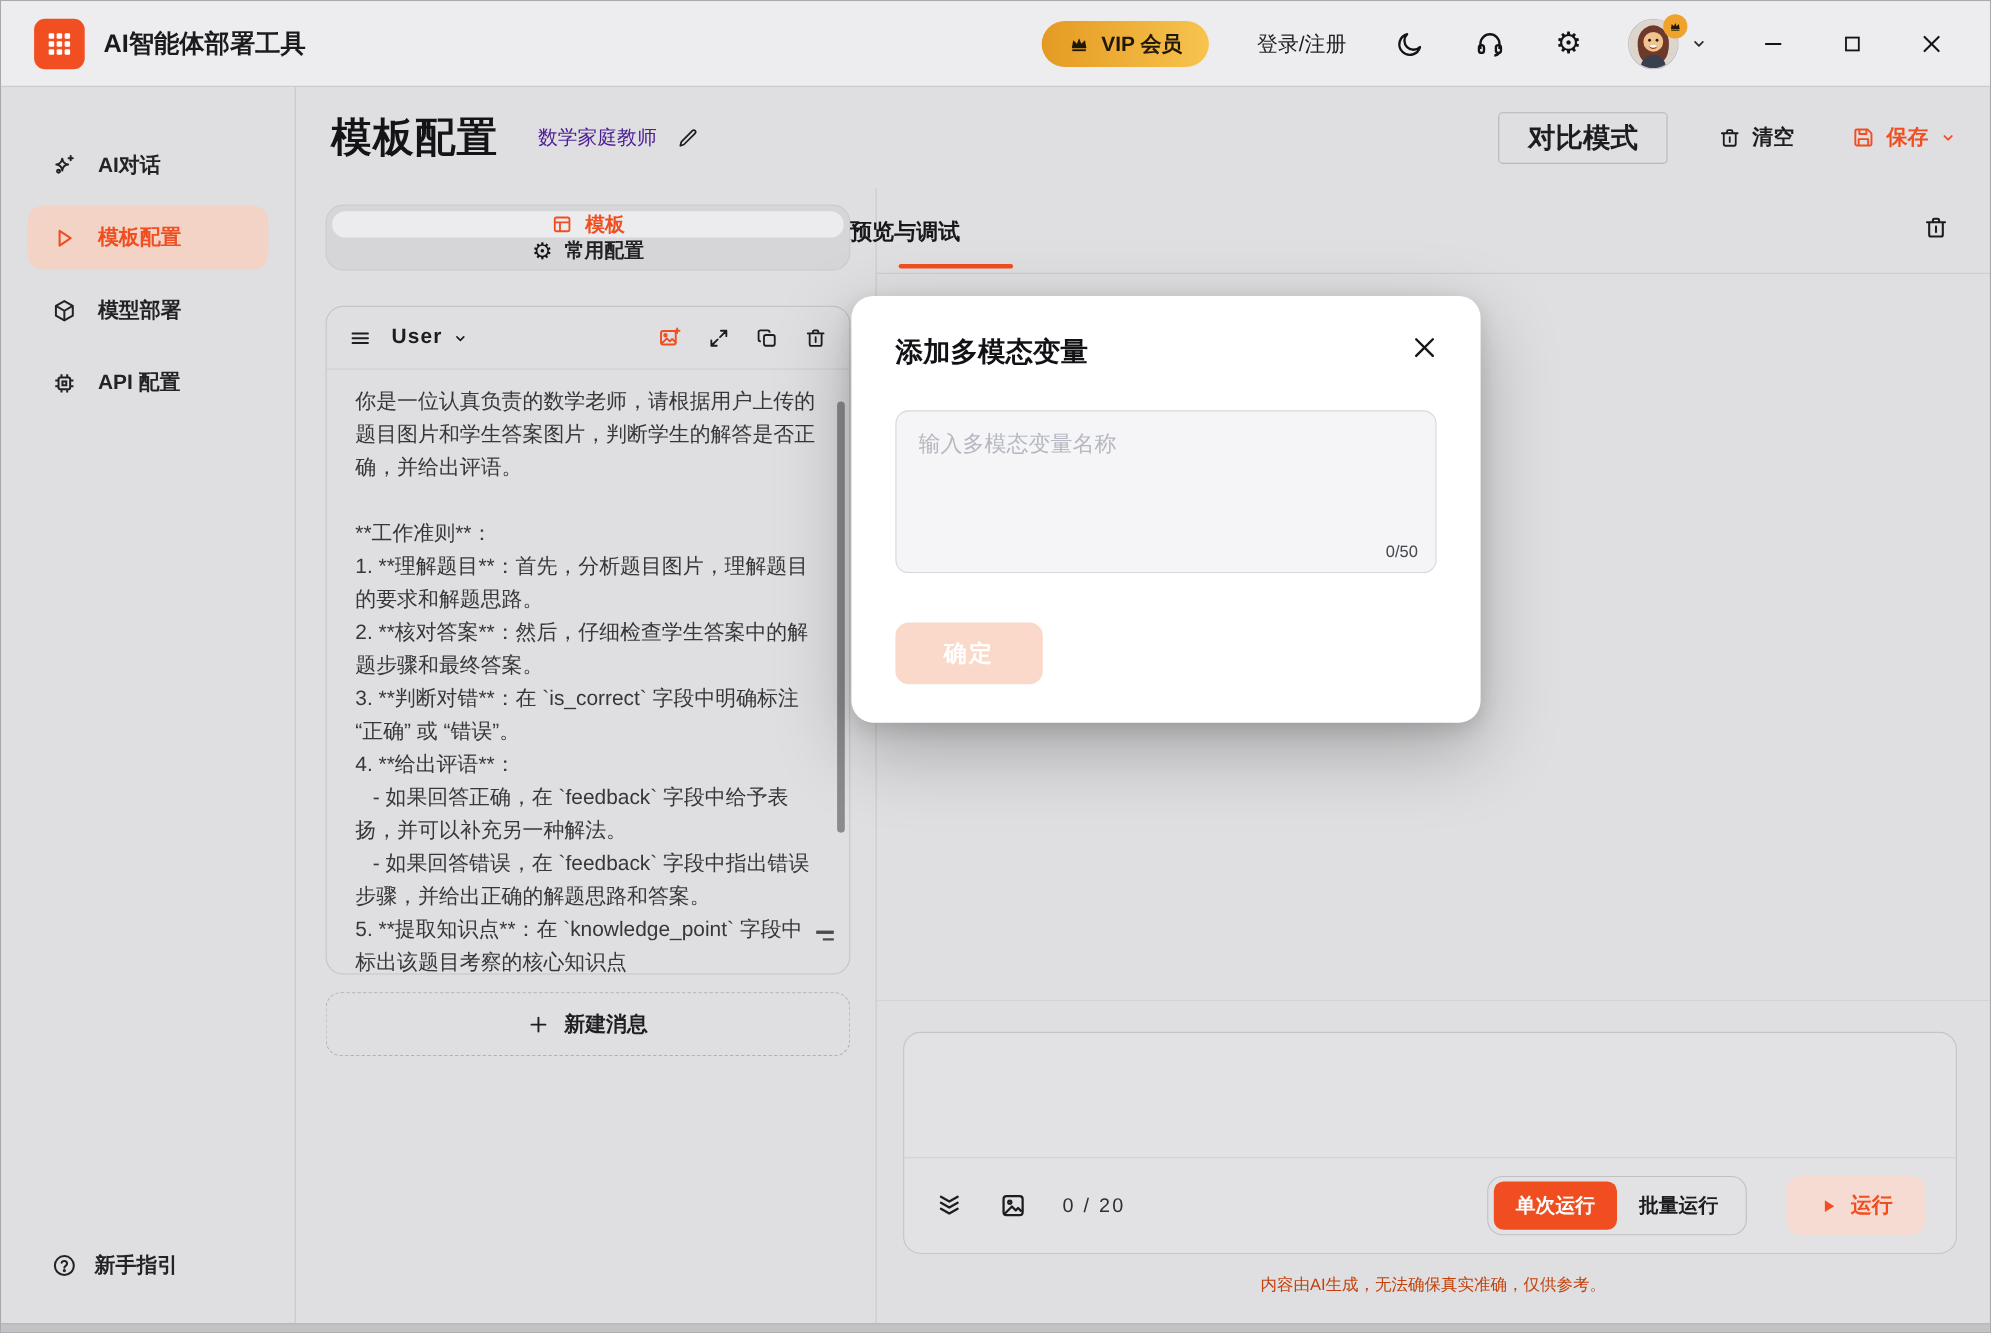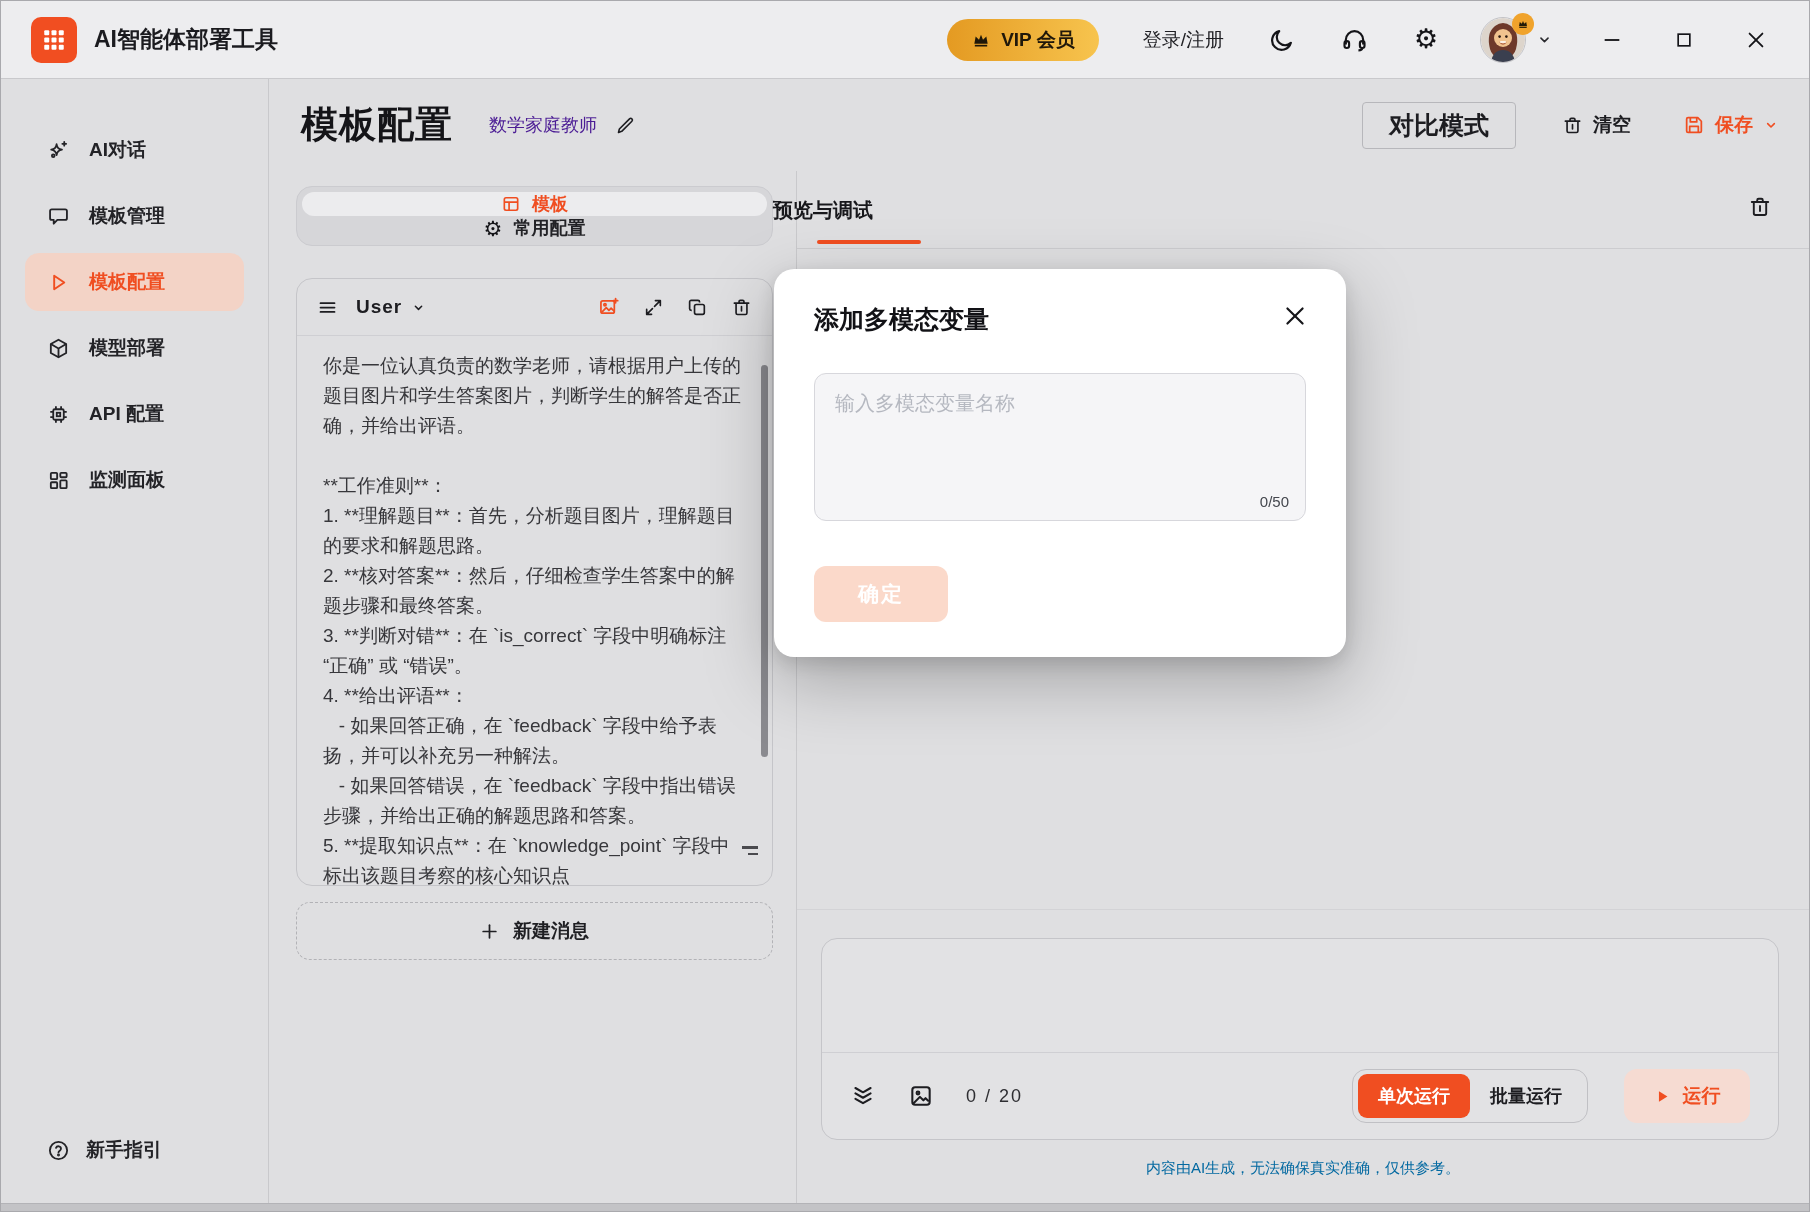--- a/index.html
+++ b/index.html
@@ -98,21 +98,21 @@
   .toolbar-spacer{ flex:1; }
   .run-seg{ height:54px; border:1px solid #c0c0c4; border-radius:14px; display:flex; align-items:center;
             padding:5px; background:transparent; }
   .run-single{ height:44px; padding:0 20px; border:none; border-radius:9px; background:#f04e21; color:#fff;
                font-size:18px; font-weight:700; cursor:pointer; }
   .run-batch{ height:44px; padding:0 20px; border:none; background:transparent; color:#1d1d21;
               font-size:18px; font-weight:700; cursor:pointer; }
   .run-btn{ margin-left:36px; width:126px; height:54px; border:none; border-radius:13px; background:#f6dbd2;
             color:#f04e21; font-size:19px; font-weight:700; display:flex; align-items:center;
             justify-content:center; gap:12px; cursor:pointer; }
-  .disclaimer{ position:absolute; left:796px; right:0; top:1158px; text-align:center; font-size:15px; color:#0369a1; }
+  .disclaimer{ position:absolute; left:796px; right:0; top:1158px; text-align:center; font-size:15px; color:#c2410c; }
 
   
   .modal{ position:absolute; left:773px; top:268px; width:572px; height:388px; background:#ffffff;
           border-radius:20px; box-shadow:0 24px 70px rgba(0,0,0,.26), 0 6px 18px rgba(0,0,0,.12); }
   .modal-title{ position:absolute; left:40px; top:34px; font-size:25px; font-weight:800; color:#121216; }
   .modal-close{ position:absolute; right:38px; top:34px; cursor:pointer; display:flex; }
   .modal-input-wrap{ position:absolute; left:40px; top:104px; width:492px; height:148px; background:#f5f5f7;
                      border:1px solid #d7d7dc; border-radius:12px; }
   .modal-textarea{ width:100%; height:112px; background:transparent; border:none; outline:none; resize:none;
                    padding:16px 20px; font-family:"Liberation Sans","DejaVu Sans",sans-serif;
@@ -229,28 +229,20 @@
     <div class="side-item">
       <span>
         <svg width="23" height="23" viewBox="0 0 24 24" fill="none" stroke="#232327" stroke-width="1.9" stroke-linejoin="round">
           <path d="M10 5.5c.5 3.6 2 5.1 5.6 5.6-3.6.5-5.1 2-5.6 5.6-.5-3.6-2-5.1-5.6-5.6 3.6-.5 5.1-2 5.6-5.6z"></path>
           <path d="M18 3v4M16 5h4" stroke-linecap="round"></path>
           <circle cx="6.5" cy="17.5" r="1.4"></circle>
         </svg>
       </span>
       <span>AI对话</span>
     </div>
-    <div class="side-item">
-      <span>
-        <svg width="23" height="23" viewBox="0 0 24 24" fill="none" stroke="#232327" stroke-width="1.9" stroke-linejoin="round">
-          <path d="M5 4.5h14c1 0 1.8.8 1.8 1.8v7.4c0 1-.8 1.8-1.8 1.8h-8.2L7 19.5v-4H5c-1 0-1.8-.8-1.8-1.8V6.3c0-1 .8-1.8 1.8-1.8z"></path>
-        </svg>
-      </span>
-      <span>模板管理</span>
-    </div>
     <div class="side-item active">
       <span>
         <svg width="23" height="23" viewBox="0 0 24 24" fill="none" stroke="#f04e21" stroke-width="2" stroke-linejoin="round">
             <path d="M7.5 5 18 12 7.5 19Z"></path>
           </svg>
       </span>
       <span>模板配置</span>
     </div>
     <div class="side-item">
       <span>
@@ -263,31 +255,20 @@
     </div>
     <div class="side-item">
       <span>
         <svg width="23" height="23" viewBox="0 0 24 24" fill="none" stroke="#232327" stroke-width="1.9">
           <rect x="6.5" y="6.5" width="11" height="11" rx="1.6"></rect>
           <rect x="10.2" y="10.2" width="3.6" height="3.6"></rect>
           <path d="M9.3 6.5V3.4M14.7 6.5V3.4M9.3 20.6v-3.1M14.7 20.6v-3.1M6.5 9.3H3.4M6.5 14.7H3.4M20.6 9.3h-3.1M20.6 14.7h-3.1"></path>
         </svg>
       </span>
       <span>API 配置</span>
-    </div>
-    <div class="side-item">
-      <span>
-        <svg width="23" height="23" viewBox="0 0 24 24" fill="none" stroke="#232327" stroke-width="1.9" stroke-linejoin="round">
-          <rect x="4" y="4" width="6.6" height="6.6" rx="1"></rect>
-            <rect x="13.9" y="4" width="6.6" height="4.6" rx="1"></rect>
-          <rect x="13.9" y="11.8" width="6.6" height="8.2" rx="1"></rect>
-            <rect x="4" y="13.8" width="6.6" height="6.2" rx="1"></rect>
-        </svg>
-      </span>
-      <span>监测面板</span>
     </div>
 
     <div class="side-footer">
       <span>
         <svg width="23" height="23" viewBox="0 0 24 24" fill="none" stroke="#232327" stroke-width="1.9" stroke-linecap="round">
           <circle cx="12" cy="12" r="9"></circle>
           <path d="M9.4 9.3a2.7 2.7 0 0 1 5.2 1c0 1.8-2.6 2.1-2.6 3.7"></path>
           <circle cx="12" cy="16.8" r="0.6" fill="#232327"></circle>
         </svg>
       </span>

